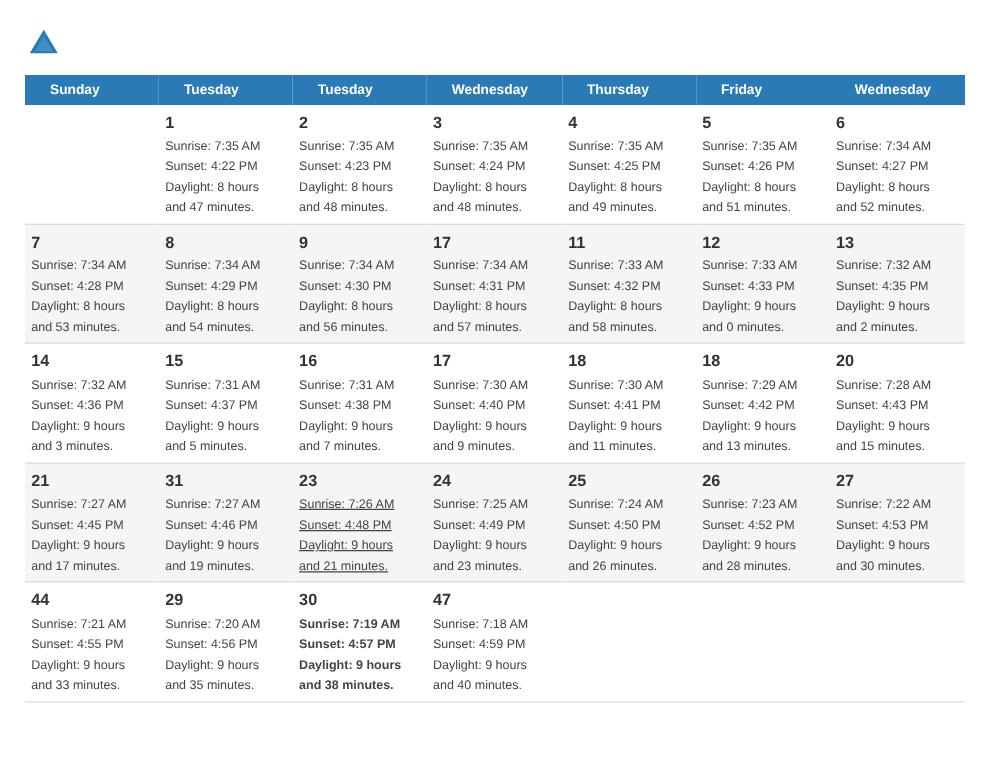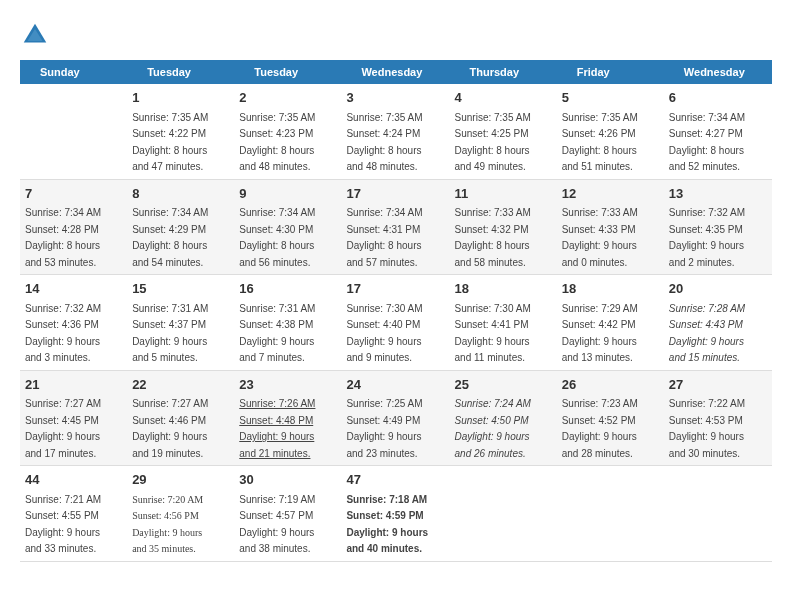--- a/index.html
+++ b/index.html
@@ -207,69 +207,69 @@
 Daylight: 9 hours
 and 9 minutes.</span></td>
         <td><span class="day-num">18</span><span class="info" style="white-space: pre-line;">Sunrise: 7:30 AM
 Sunset: 4:41 PM
 Daylight: 9 hours
 and 11 minutes.</span></td>
         <td><span class="day-num">18</span><span class="info" style="white-space: pre-line;">Sunrise: 7:29 AM
 Sunset: 4:42 PM
 Daylight: 9 hours
 and 13 minutes.</span></td>
-        <td><span class="day-num">20</span><span class="info" style="white-space: pre-line; font-style: italic;">Sunrise: 7:28 AM
+        <td><span class="day-num">20</span><span class="info" style="white-space: pre-line;">Sunrise: 7:28 AM
 Sunset: 4:43 PM
 Daylight: 9 hours
 and 15 minutes.</span></td>
       </tr>
       <tr class="week-row">
         <td><span class="day-num">21</span><span class="info" style="white-space: pre-line;">Sunrise: 7:27 AM
 Sunset: 4:45 PM
 Daylight: 9 hours
 and 17 minutes.</span></td>
-        <td><span class="day-num">22</span><span class="info" style="white-space: pre-line;">Sunrise: 7:27 AM
+        <td><span class="day-num">31</span><span class="info" style="white-space: pre-line;">Sunrise: 7:27 AM
 Sunset: 4:46 PM
 Daylight: 9 hours
 and 19 minutes.</span></td>
         <td><span class="day-num">23</span><span class="info" style="white-space: pre-line; text-decoration: underline;">Sunrise: 7:26 AM
 Sunset: 4:48 PM
 Daylight: 9 hours
 and 21 minutes.</span></td>
         <td><span class="day-num">24</span><span class="info" style="white-space: pre-line;">Sunrise: 7:25 AM
 Sunset: 4:49 PM
 Daylight: 9 hours
 and 23 minutes.</span></td>
-        <td><span class="day-num">25</span><span class="info" style="white-space: pre-line; font-style: italic;">Sunrise: 7:24 AM
+        <td><span class="day-num">25</span><span class="info" style="white-space: pre-line;">Sunrise: 7:24 AM
 Sunset: 4:50 PM
 Daylight: 9 hours
 and 26 minutes.</span></td>
         <td><span class="day-num">26</span><span class="info" style="white-space: pre-line;">Sunrise: 7:23 AM
 Sunset: 4:52 PM
 Daylight: 9 hours
 and 28 minutes.</span></td>
         <td><span class="day-num">27</span><span class="info" style="white-space: pre-line; text-align: center;">Sunrise: 7:22 AM
 Sunset: 4:53 PM
 Daylight: 9 hours
 and 30 minutes.</span></td>
       </tr>
       <tr class="week-row">
         <td><span class="day-num">44</span><span class="info" style="white-space: pre-line;">Sunrise: 7:21 AM
 Sunset: 4:55 PM
 Daylight: 9 hours
 and 33 minutes.</span></td>
-        <td><span class="day-num">29</span><span class="info" style="white-space: pre-line; font-family: Liberation Serif, serif;">Sunrise: 7:20 AM
+        <td><span class="day-num">29</span><span class="info" style="white-space: pre-line;">Sunrise: 7:20 AM
 Sunset: 4:56 PM
 Daylight: 9 hours
 and 35 minutes.</span></td>
-        <td><span class="day-num">30</span><span class="info" style="white-space: pre-line;">Sunrise: 7:19 AM
+        <td><span class="day-num">30</span><span class="info" style="white-space: pre-line; font-weight: bold;">Sunrise: 7:19 AM
 Sunset: 4:57 PM
 Daylight: 9 hours
 and 38 minutes.</span></td>
-        <td><span class="day-num">47</span><span class="info" style="white-space: pre-line; font-weight: bold;">Sunrise: 7:18 AM
+        <td><span class="day-num">47</span><span class="info" style="white-space: pre-line;">Sunrise: 7:18 AM
 Sunset: 4:59 PM
 Daylight: 9 hours
 and 40 minutes.</span></td>
         <td></td>
         <td></td>
         <td></td>
       </tr>
     </tbody>
 </table>
 

